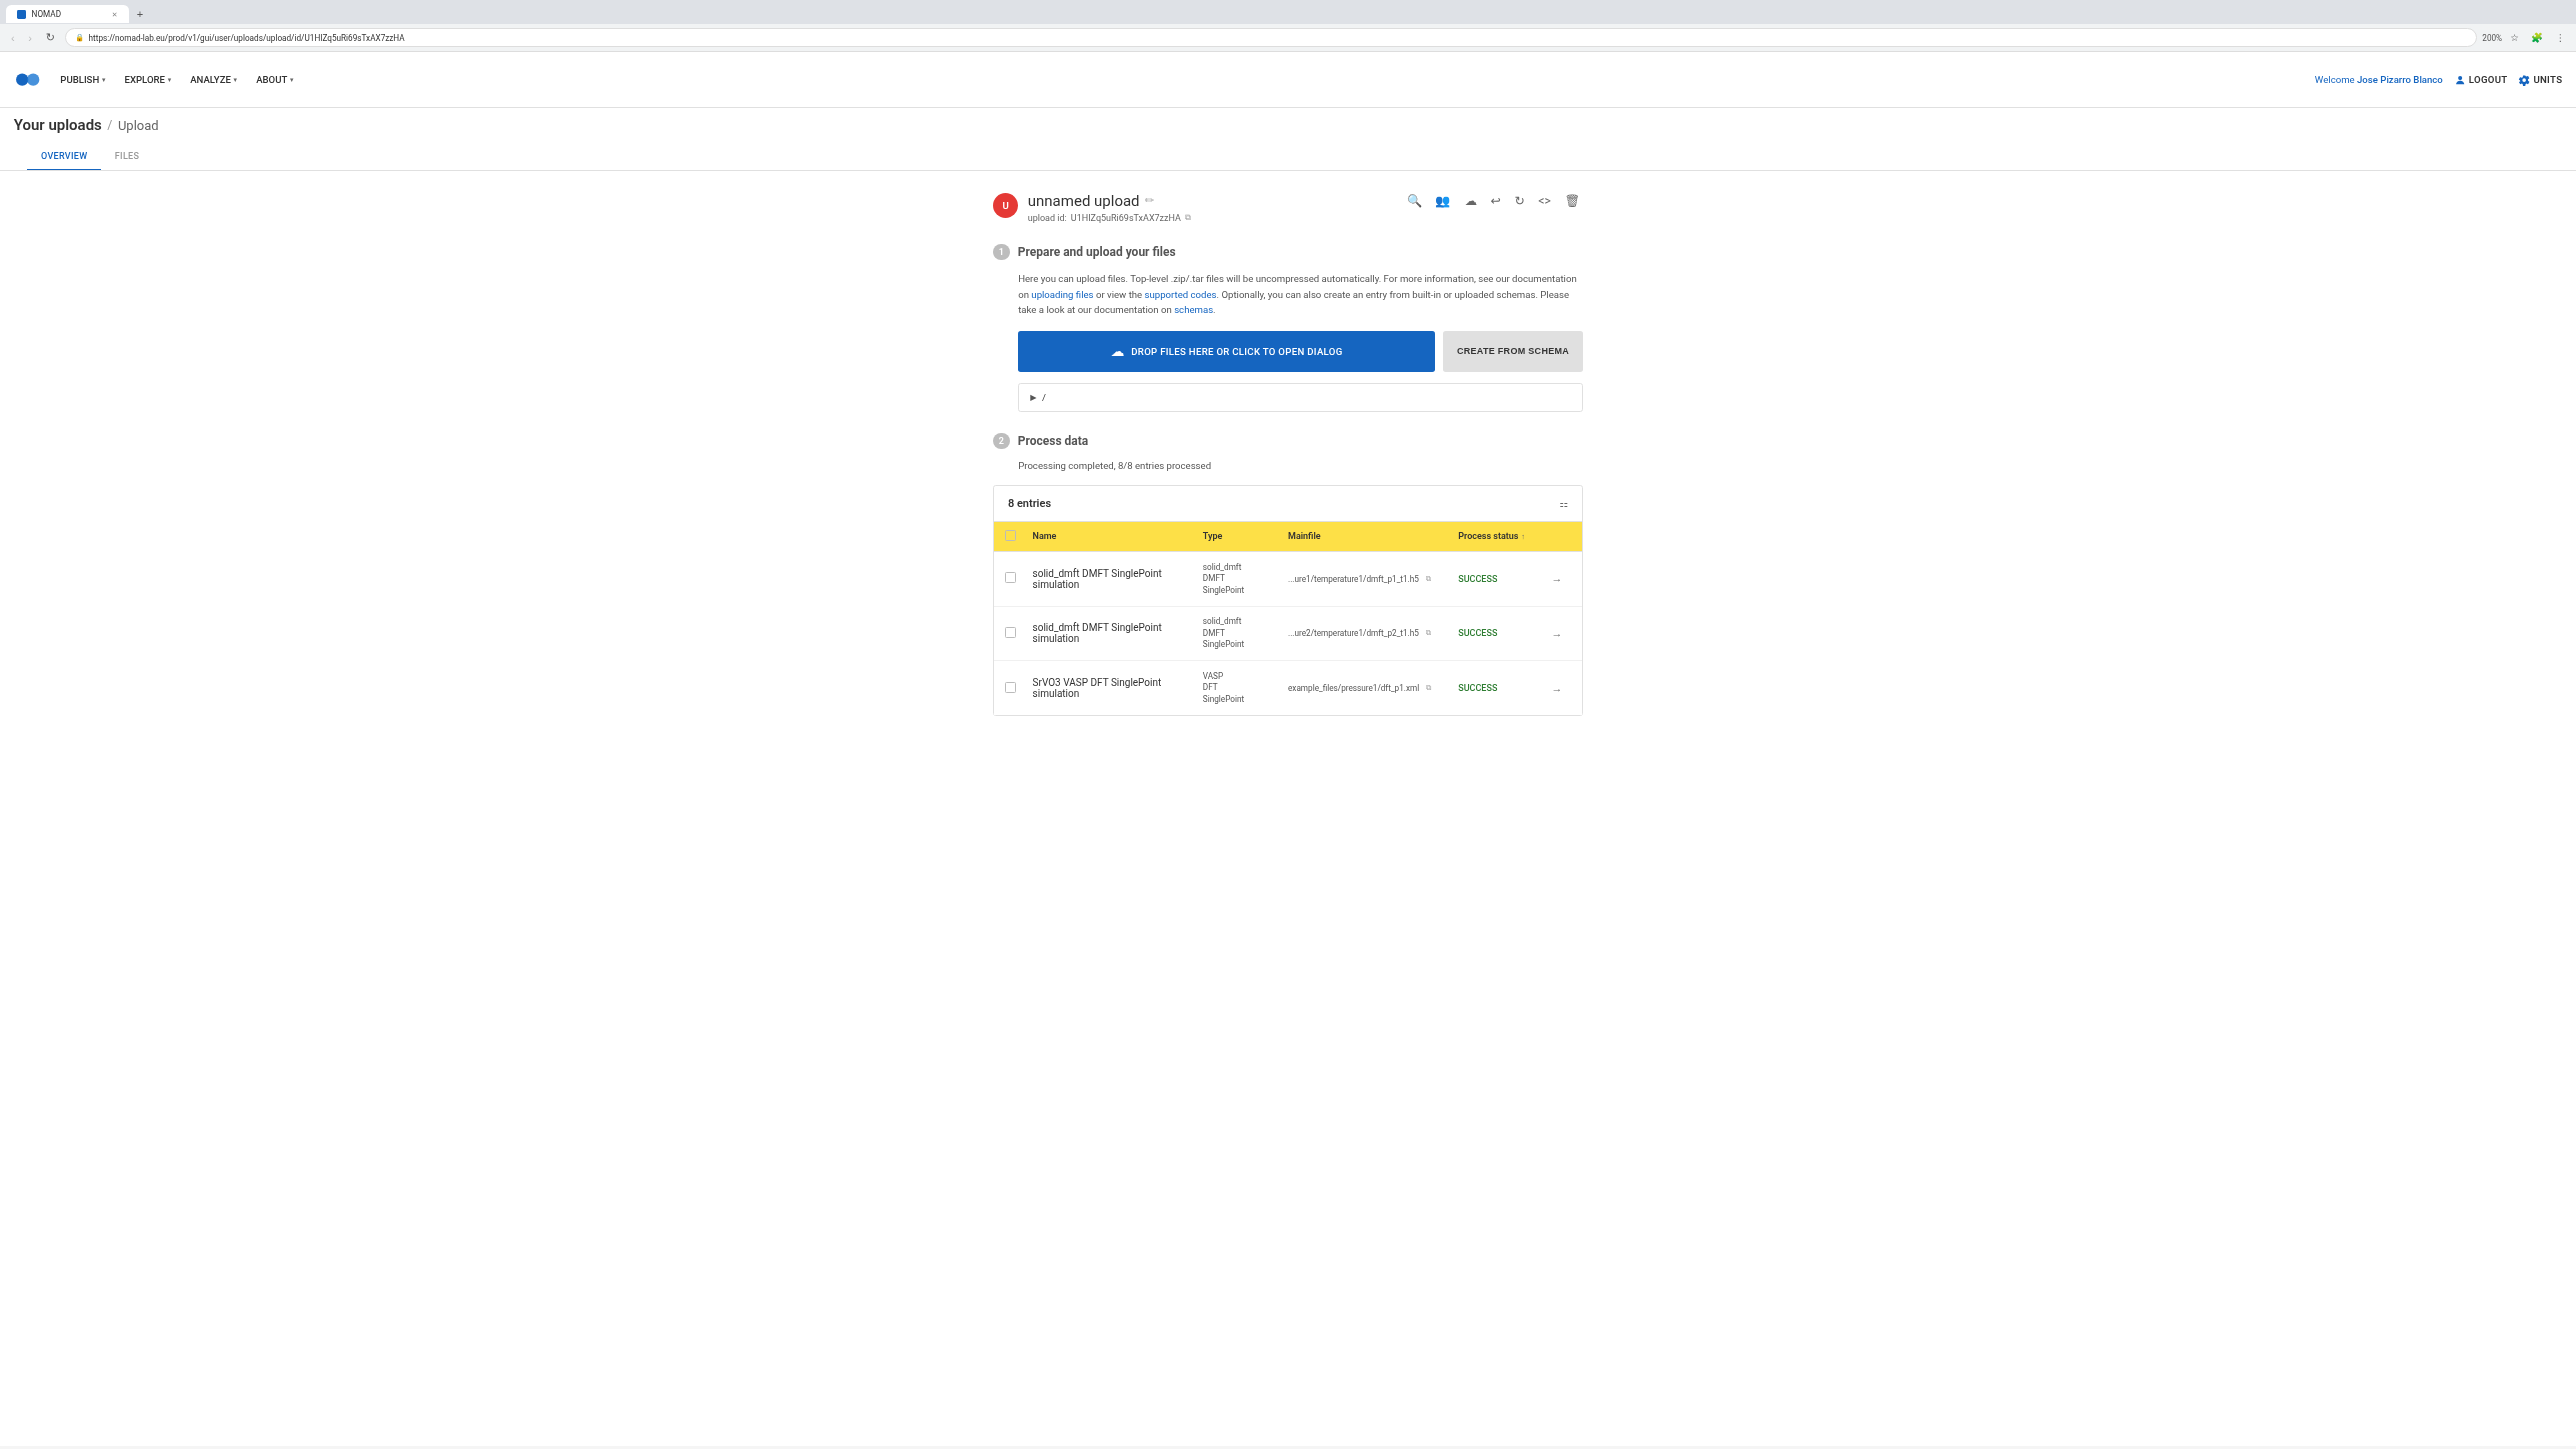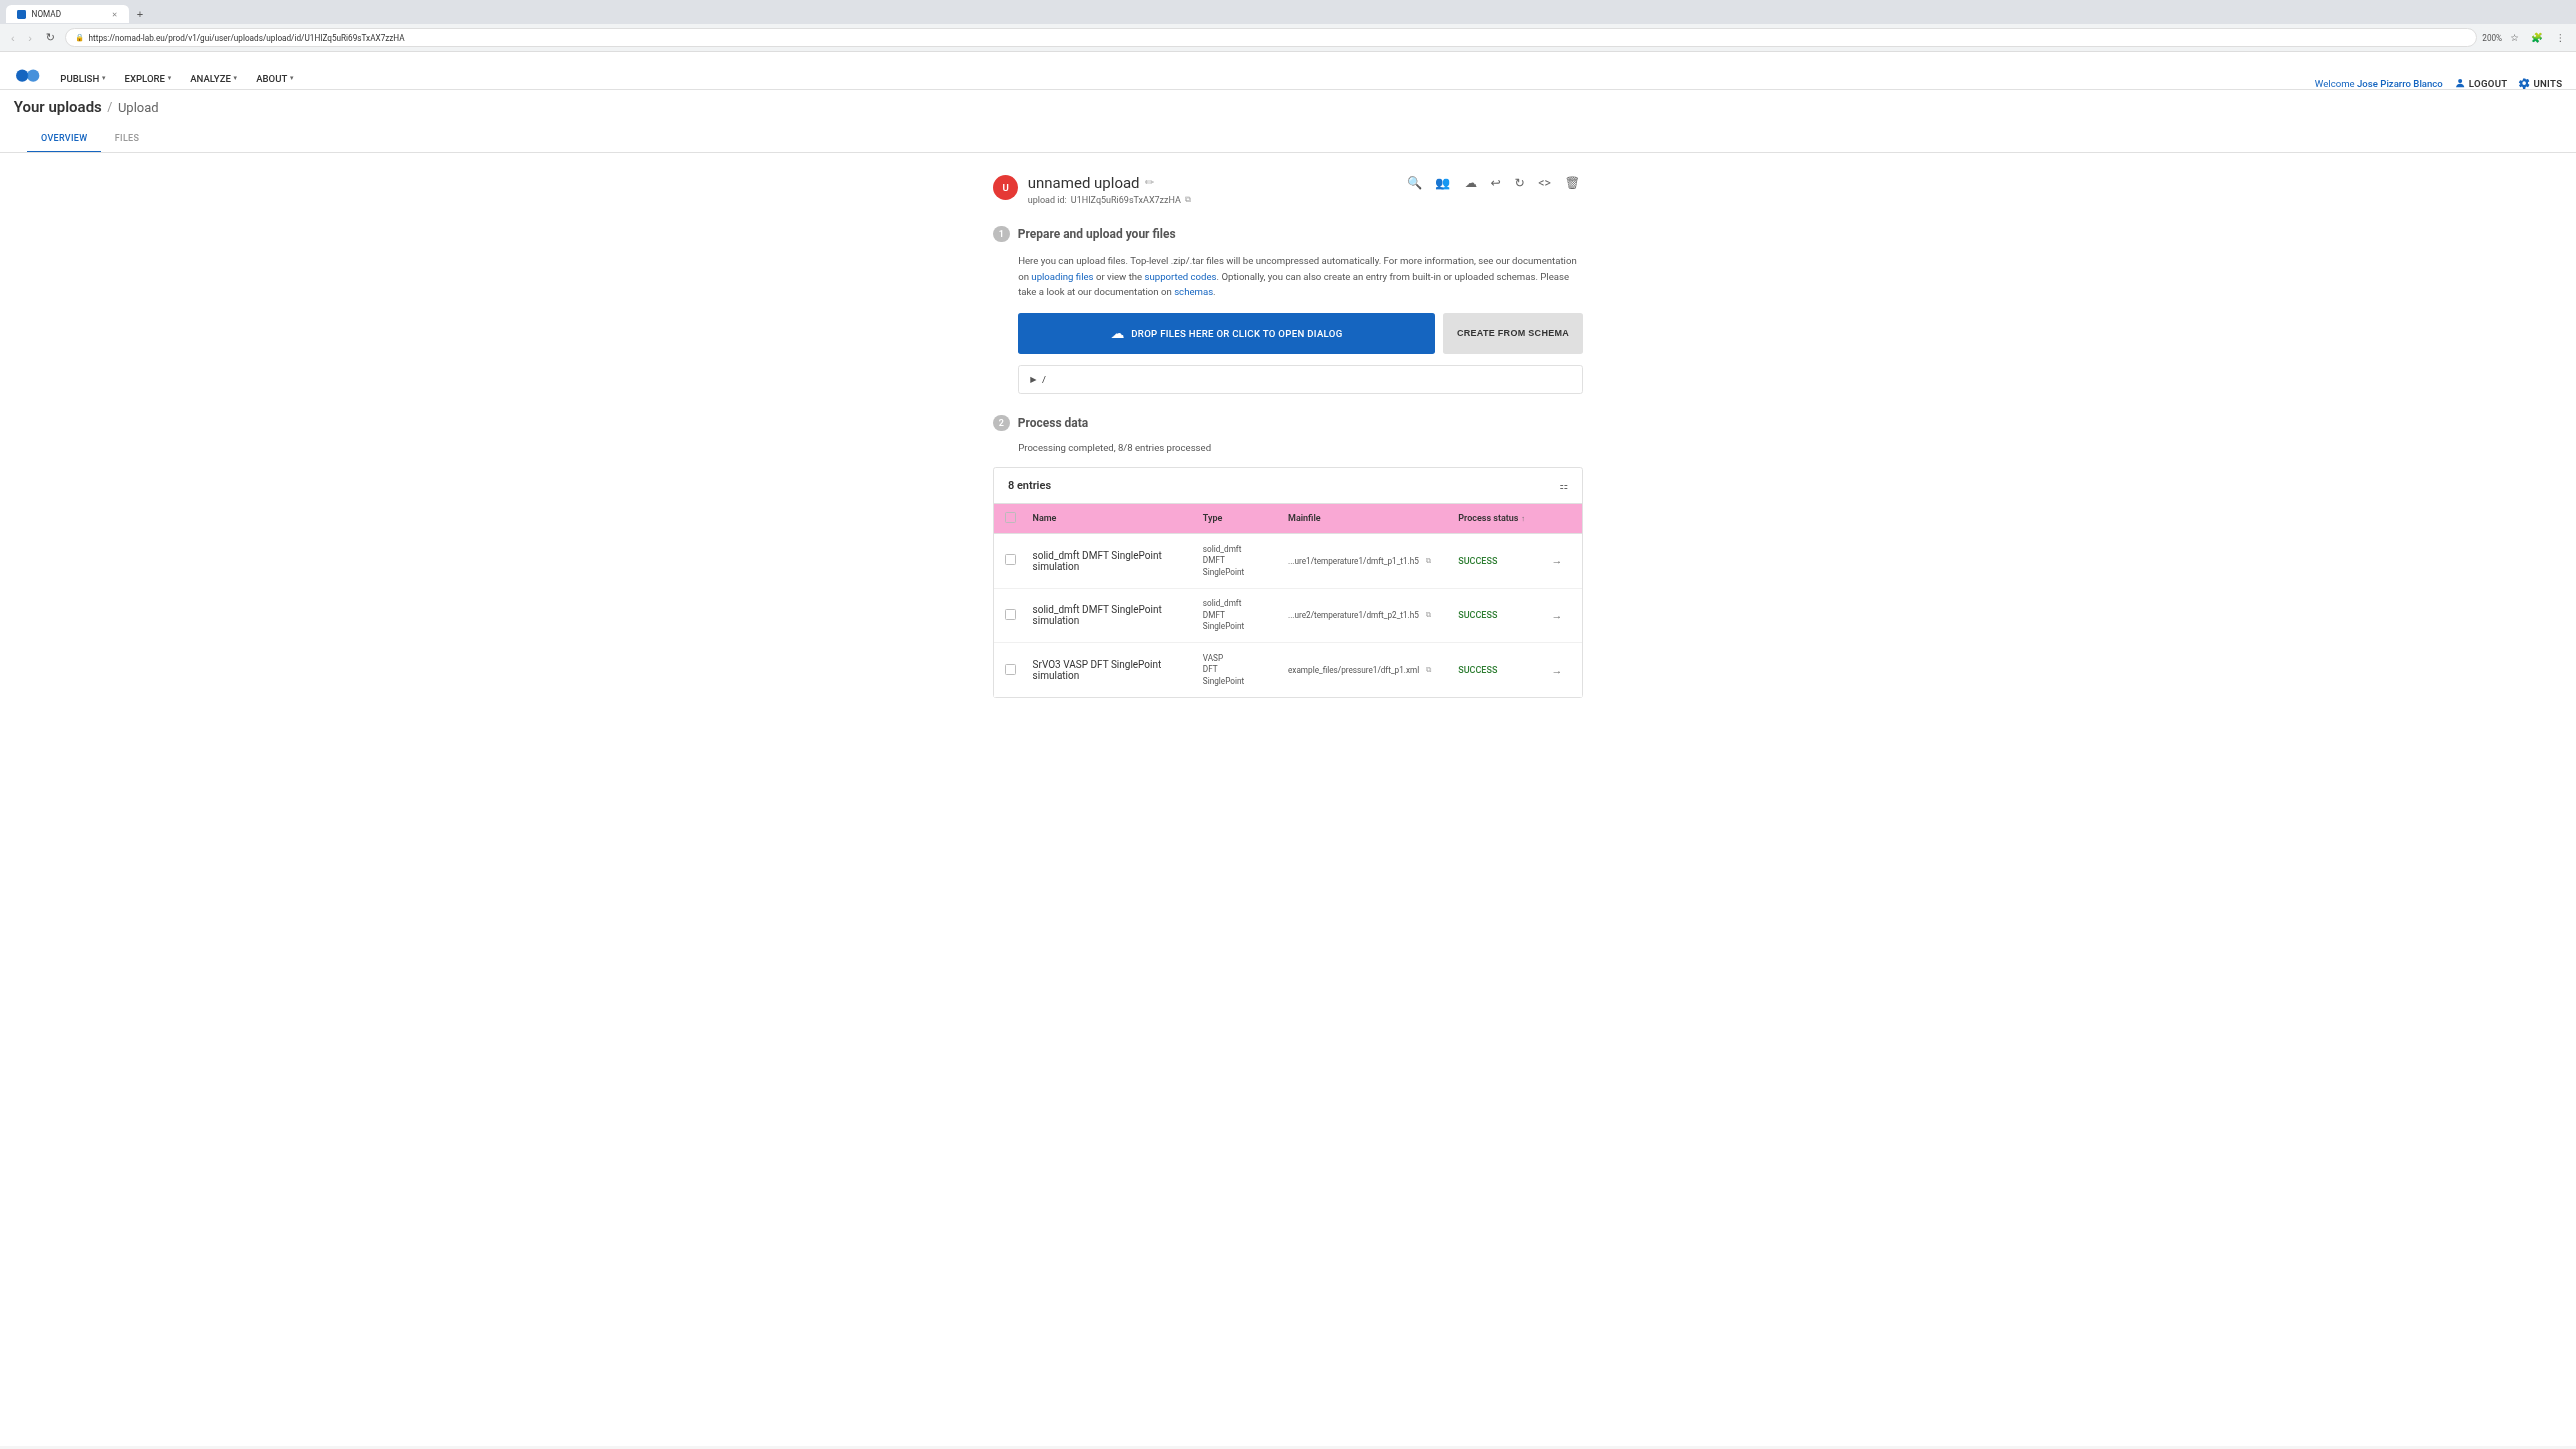--- a/index.html
+++ b/index.html
@@ -19,21 +19,21 @@
     .browser-address-bar .lock-icon { color: #555; font-size: 7.5px; }
     .browser-address-text { color: #333; font-size: 8.2px; flex: 1; }
     .browser-toolbar-right { display: flex; align-items: center; gap: 4.1px; }
     .browser-toolbar-btn { background: none; border: none; color: #555; font-size: 9.6px; cursor: pointer; padding: 2.7px 4.1px; }
     .zoom-indicator { font-size: 8.2px; color: #555; }
 
     
     .app { background: #fff; min-height: calc(100vh - 55px); }
 
     
-    .top-nav { display: flex; align-items: flex-end; padding: 0 13.7px; height: 38px; border-bottom: 0.7px solid #e0e0e0; background: #fff; }
+    .top-nav { display: flex; align-items: center; padding: 0 13.7px; height: 56px; border-bottom: 0.7px solid #e0e0e0; background: #fff; }
     .logo { width: 27.4px; height: 27.4px; margin-right: 11px; }
     .logo svg { width: 27.4px; height: 27.4px; }
     .nav-items { display: flex; align-items: center; gap: 2.7px; flex: 1; }
     .nav-item { padding: 5.5px 8.2px; font-size: 9.6px; color: #333; cursor: pointer; display: flex; align-items: center; gap: 2.7px; font-weight: 500; border-radius: 2.7px; }
     .nav-item .chevron { font-size: 6.9px; color: #666; }
     .nav-right { display: flex; align-items: center; gap: 11px; }
     .welcome-text { color: #1565c0; font-size: 9.6px; margin-left: 20px; }
     .welcome-name { color: #1565c0; font-weight: 500; }
     .nav-action { display: flex; align-items: center; gap: 2.7px; color: #333; font-size: 9.6px; font-weight: 600; cursor: pointer; letter-spacing: 0.3px; }
     .nav-action svg { width: 12.3px; height: 12.3px; color: #1565c0; }
@@ -89,21 +89,21 @@
 
     
     .process-status-text { font-size: 9.6px; color: #555; padding-left: 25px; margin-bottom: 13.7px; }
 
     
     .entries-table-container { border: 0.7px solid #e0e0e0; border-radius: 2.7px; background: #fff; margin-left: 0; }
     .entries-header { display: flex; align-items: center; justify-content: space-between; padding: 11px 13.7px; border-bottom: 0.7px solid #e0e0e0; }
     .entries-count { font-size: 11px; font-weight: 600; color: #333; }
     .columns-icon { color: #666; cursor: pointer; }
 
-    .table-header { display: flex; align-items: center; padding: 8.2px 11px; border-bottom: 0.7px solid #e0e0e0; background: #f9a8d4; }
+    .table-header { display: flex; align-items: center; padding: 8.2px 11px; border-bottom: 0.7px solid #e0e0e0; background: #fde047; }
     .col-check { width: 27.4px; flex-shrink: 0; }
     .col-name { flex: 2; font-size: 9px; font-weight: 600; color: #333; }
     .col-type { flex: 1; font-size: 9px; font-weight: 600; color: #333; }
     .col-mainfile { flex: 2; font-size: 9px; font-weight: 600; color: #333; }
     .col-status { flex: 1; font-size: 9px; font-weight: 600; color: #333; display: flex; align-items: center; gap: 2.7px; }
     .col-action { width: 27.4px; flex-shrink: 0; }
     .sort-icon { font-size: 7.5px; color: #666; }
 
     .table-row { display: flex; align-items: center; padding: 9.6px 11px; border-bottom: 0.7px solid #f0f0f0; background: #fff; }
     .table-row:last-child { border-bottom: none; }

